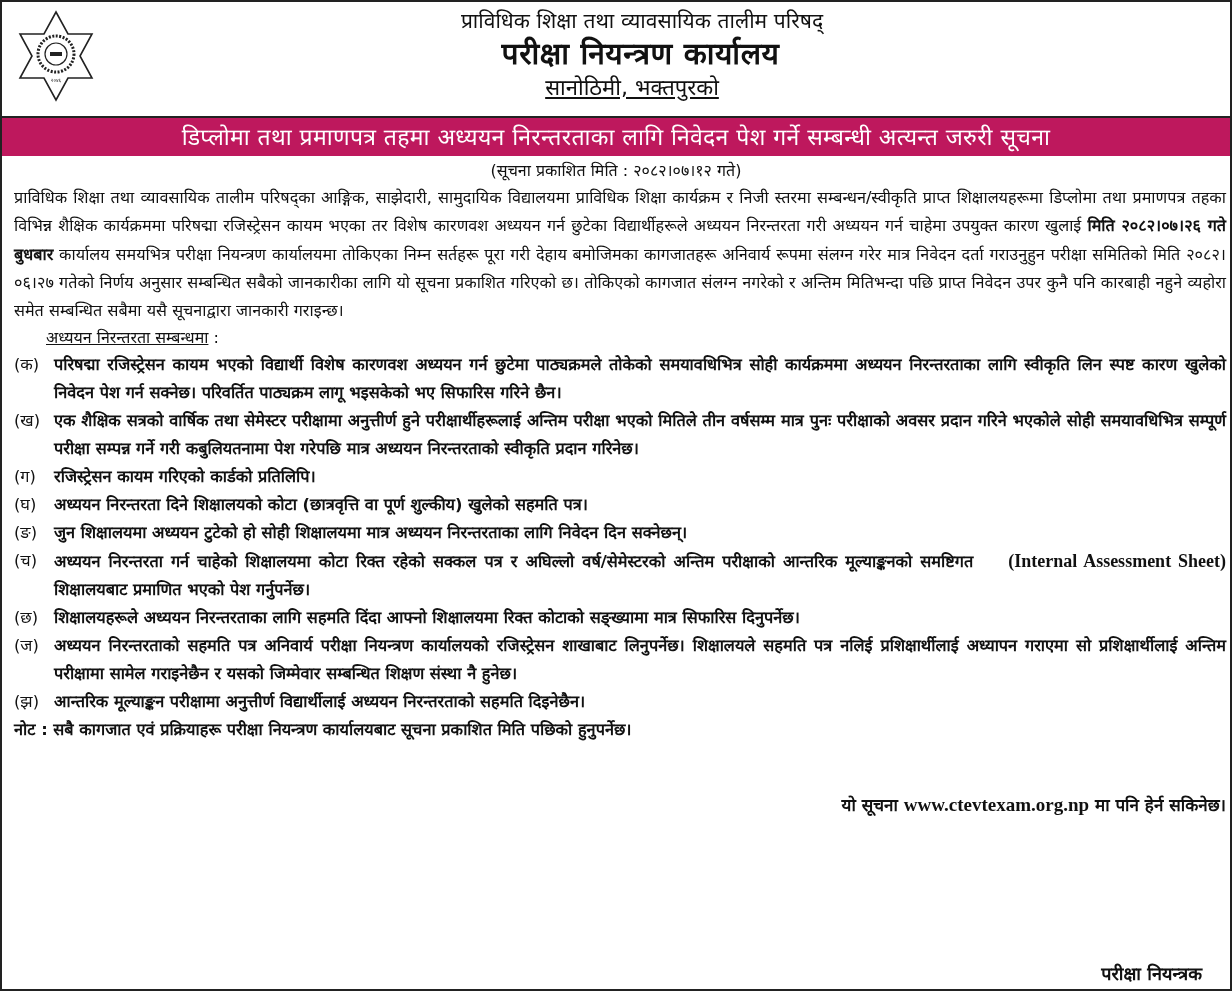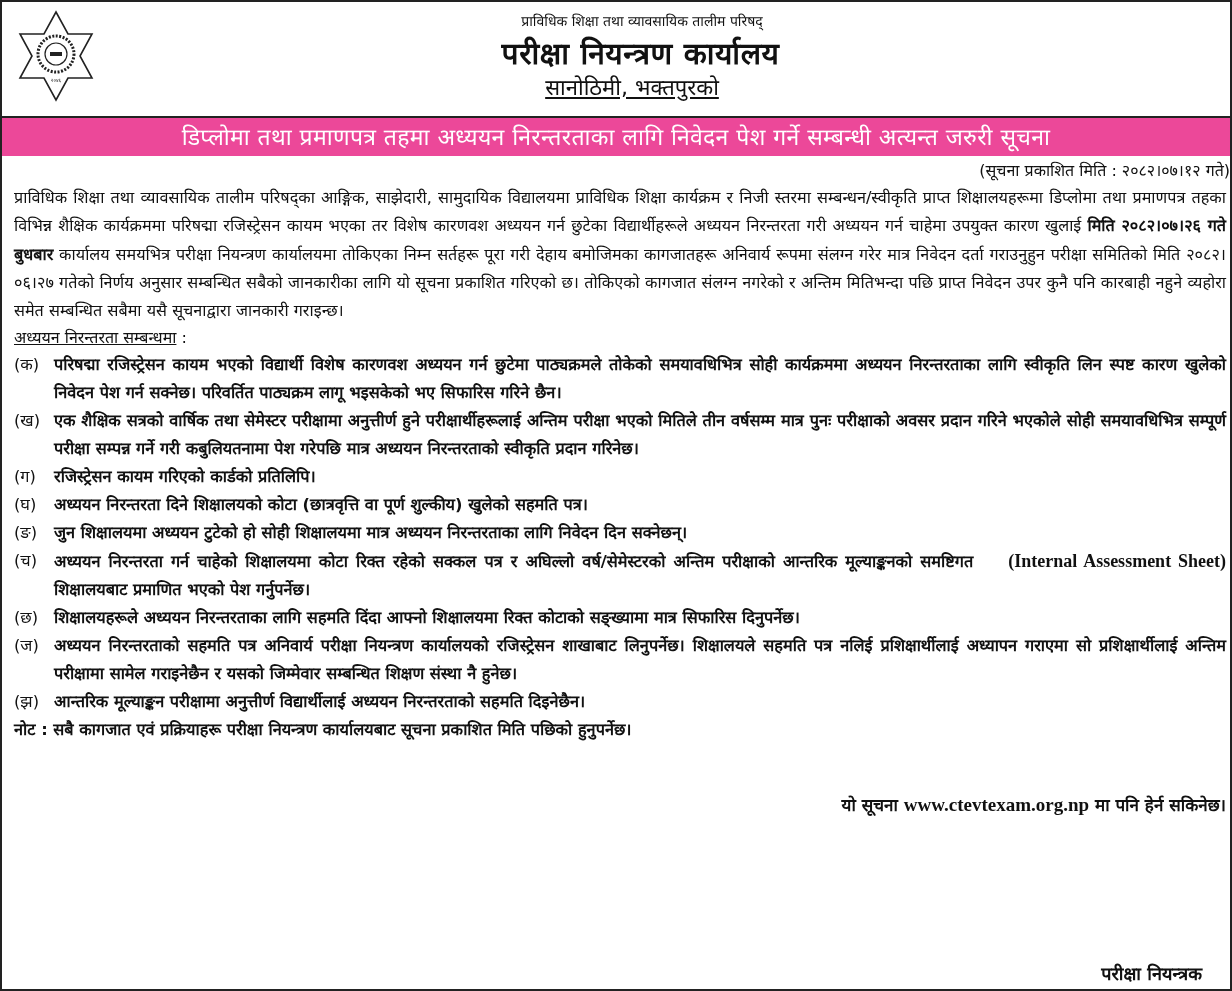--- a/index.html
+++ b/index.html
@@ -1,28 +1,28 @@
 <!DOCTYPE html>
 <html><head>
 <meta charset="utf-8">
 <style>
   html, body { margin:0; padding:0; background:#ffffff; }
   body { width:1232px; height:991px; overflow:hidden; font-family:"DejaVu Sans", sans-serif; color:#111; }
   .page { position:absolute; left:0; top:0; width:1228px; height:987px; border:2px solid #222; background:#fff; }
   .header { position:relative; height:114px; border-bottom:2px solid #222; }
   .logo { position:absolute; left:14px; top:8px; width:80px; height:92px; }
   .hdr-lines { position:absolute; left:0; right:0; top:4px; text-align:center; }
-  .hdr-council { font-size:14px; line-height:30px; padding-left:52px; }
+  .hdr-council { font-size:21px; line-height:30px; padding-left:52px; }
   .hdr-office { font-size:30px; font-weight:bold; line-height:36px; padding-left:49px; letter-spacing:0.5px; }
   .hdr-location { font-size:22px; line-height:32px; padding-left:32px;text-decoration:underline; }
-  .banner { height:38px; background:#ec4899; color:#fff; font-size:23px; line-height:38px; text-align:center; white-space:nowrap; overflow:hidden; letter-spacing:0.3px; }
-  .pubdate { text-align:right; font-size:16px; line-height:26px; margin-top:2px; }
+  .banner { height:38px; background:#be185d; color:#fff; font-size:23px; line-height:38px; text-align:center; white-space:nowrap; overflow:hidden; letter-spacing:0.3px; }
+  .pubdate { text-align:center; font-size:16px; line-height:26px; margin-top:2px; }
   .body { padding:0 4px 0 12px; }
   .para { font-size:16.2px; line-height:28.3px; text-align:justify; text-align-last:left; }
-  .section-title { font-size:16px; line-height:26px; }
+  .section-title { font-size:16px; line-height:26px;margin-left:32px; }
   .section-title span.ul { text-decoration:underline; }
   .item { display:flex; font-size:16.3px; line-height:28px; font-weight:bold; }
   .item .mk { flex:0 0 40px; font-weight:normal; }
   .item .tx { flex:1; text-align:justify; text-align-last:left; }
   .item .tx .en { font-family:"Liberation Serif", serif; font-weight:bold; font-size:18px;margin-left:27px; }
   .note { font-size:16.3px; line-height:28px; font-weight:bold; }
   .website { text-align:right; font-size:17px; line-height:30px; font-weight:bold; padding-left:120px;margin-top:46px; }
   .website .url { font-family:"Liberation Serif", serif; font-size:19px; }
   .signature { position:absolute; right:28px; bottom:4px; font-size:18px; font-weight:bold; }
 </style>

